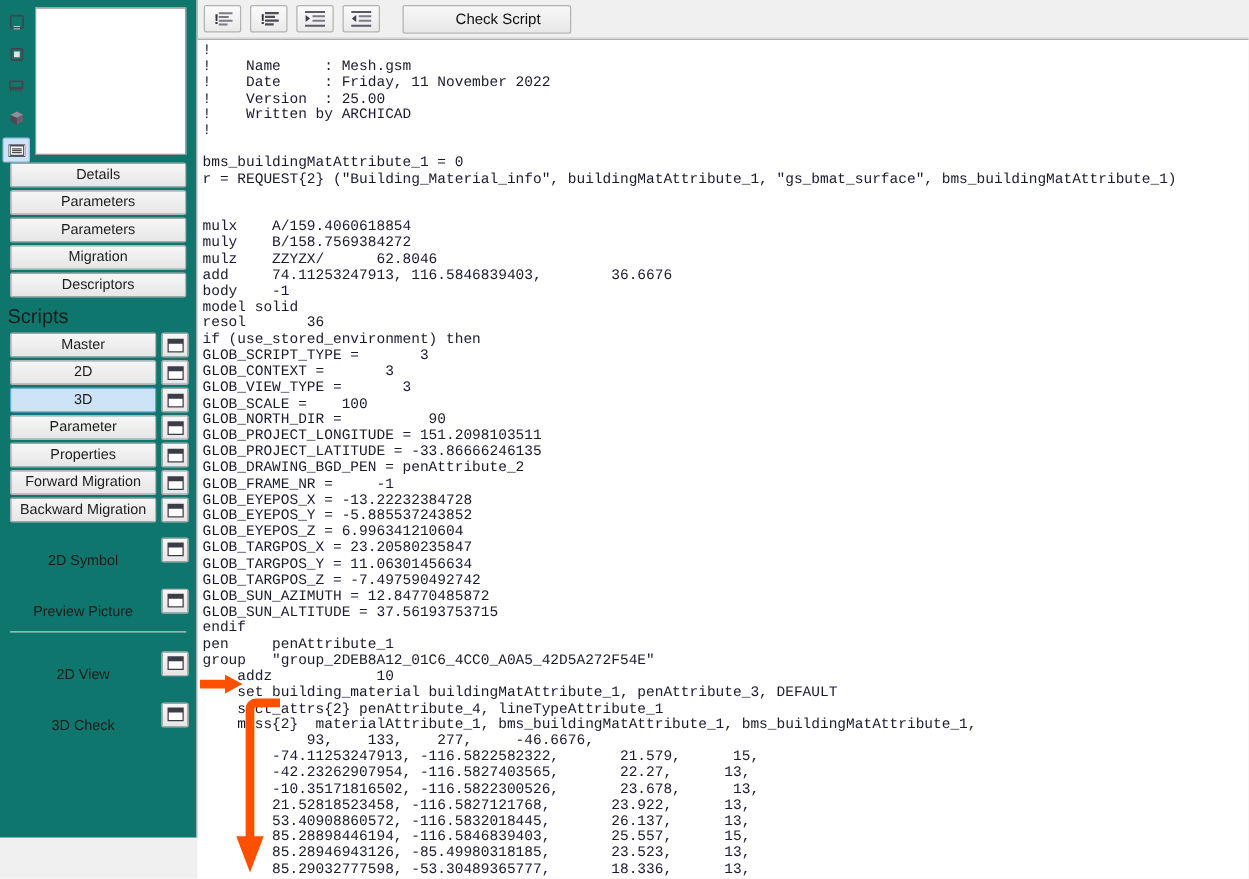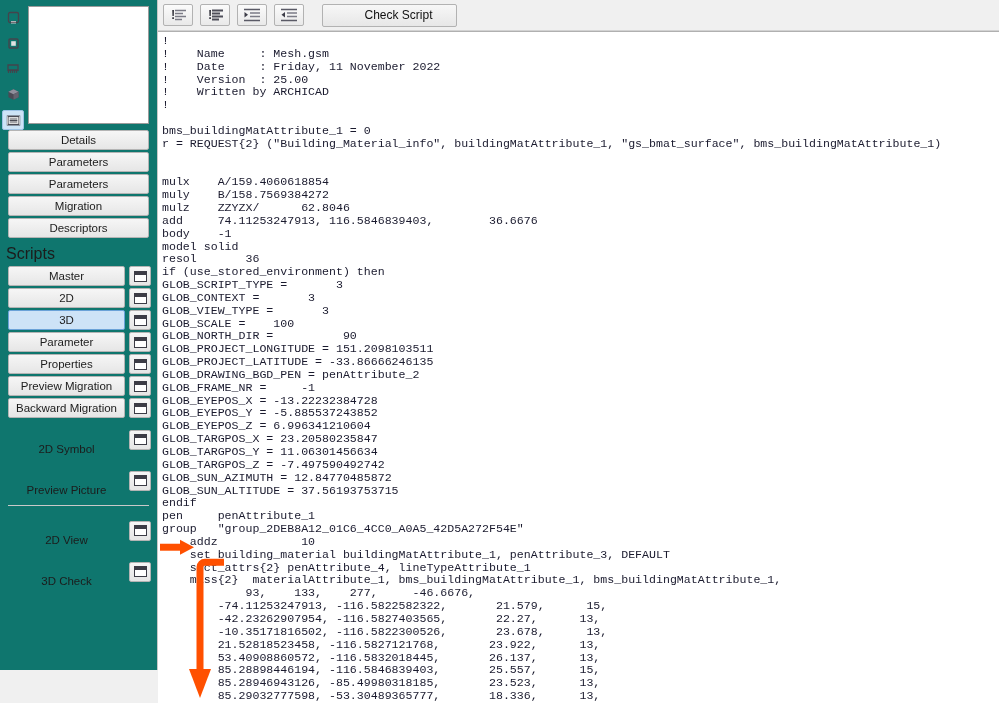--- a/index.html
+++ b/index.html
@@ -290,21 +290,21 @@
 
       <div class="script-row">
         <button class="panel-btn">Properties</button>
         <div class="win-btn">
             <div class="win-glyph"></div>
           </div>
       </div>
 
 
       <div class="script-row">
-        <button class="panel-btn">Preview Migration</button>
+        <button class="panel-btn">Forward Migration</button>
         <div class="win-btn">
             <div class="win-glyph"></div>
           </div>
       </div>
 
       <div class="script-row">
         <button class="panel-btn">Backward Migration</button>
         <div class="win-btn">
             <div class="win-glyph"></div>
           </div>

